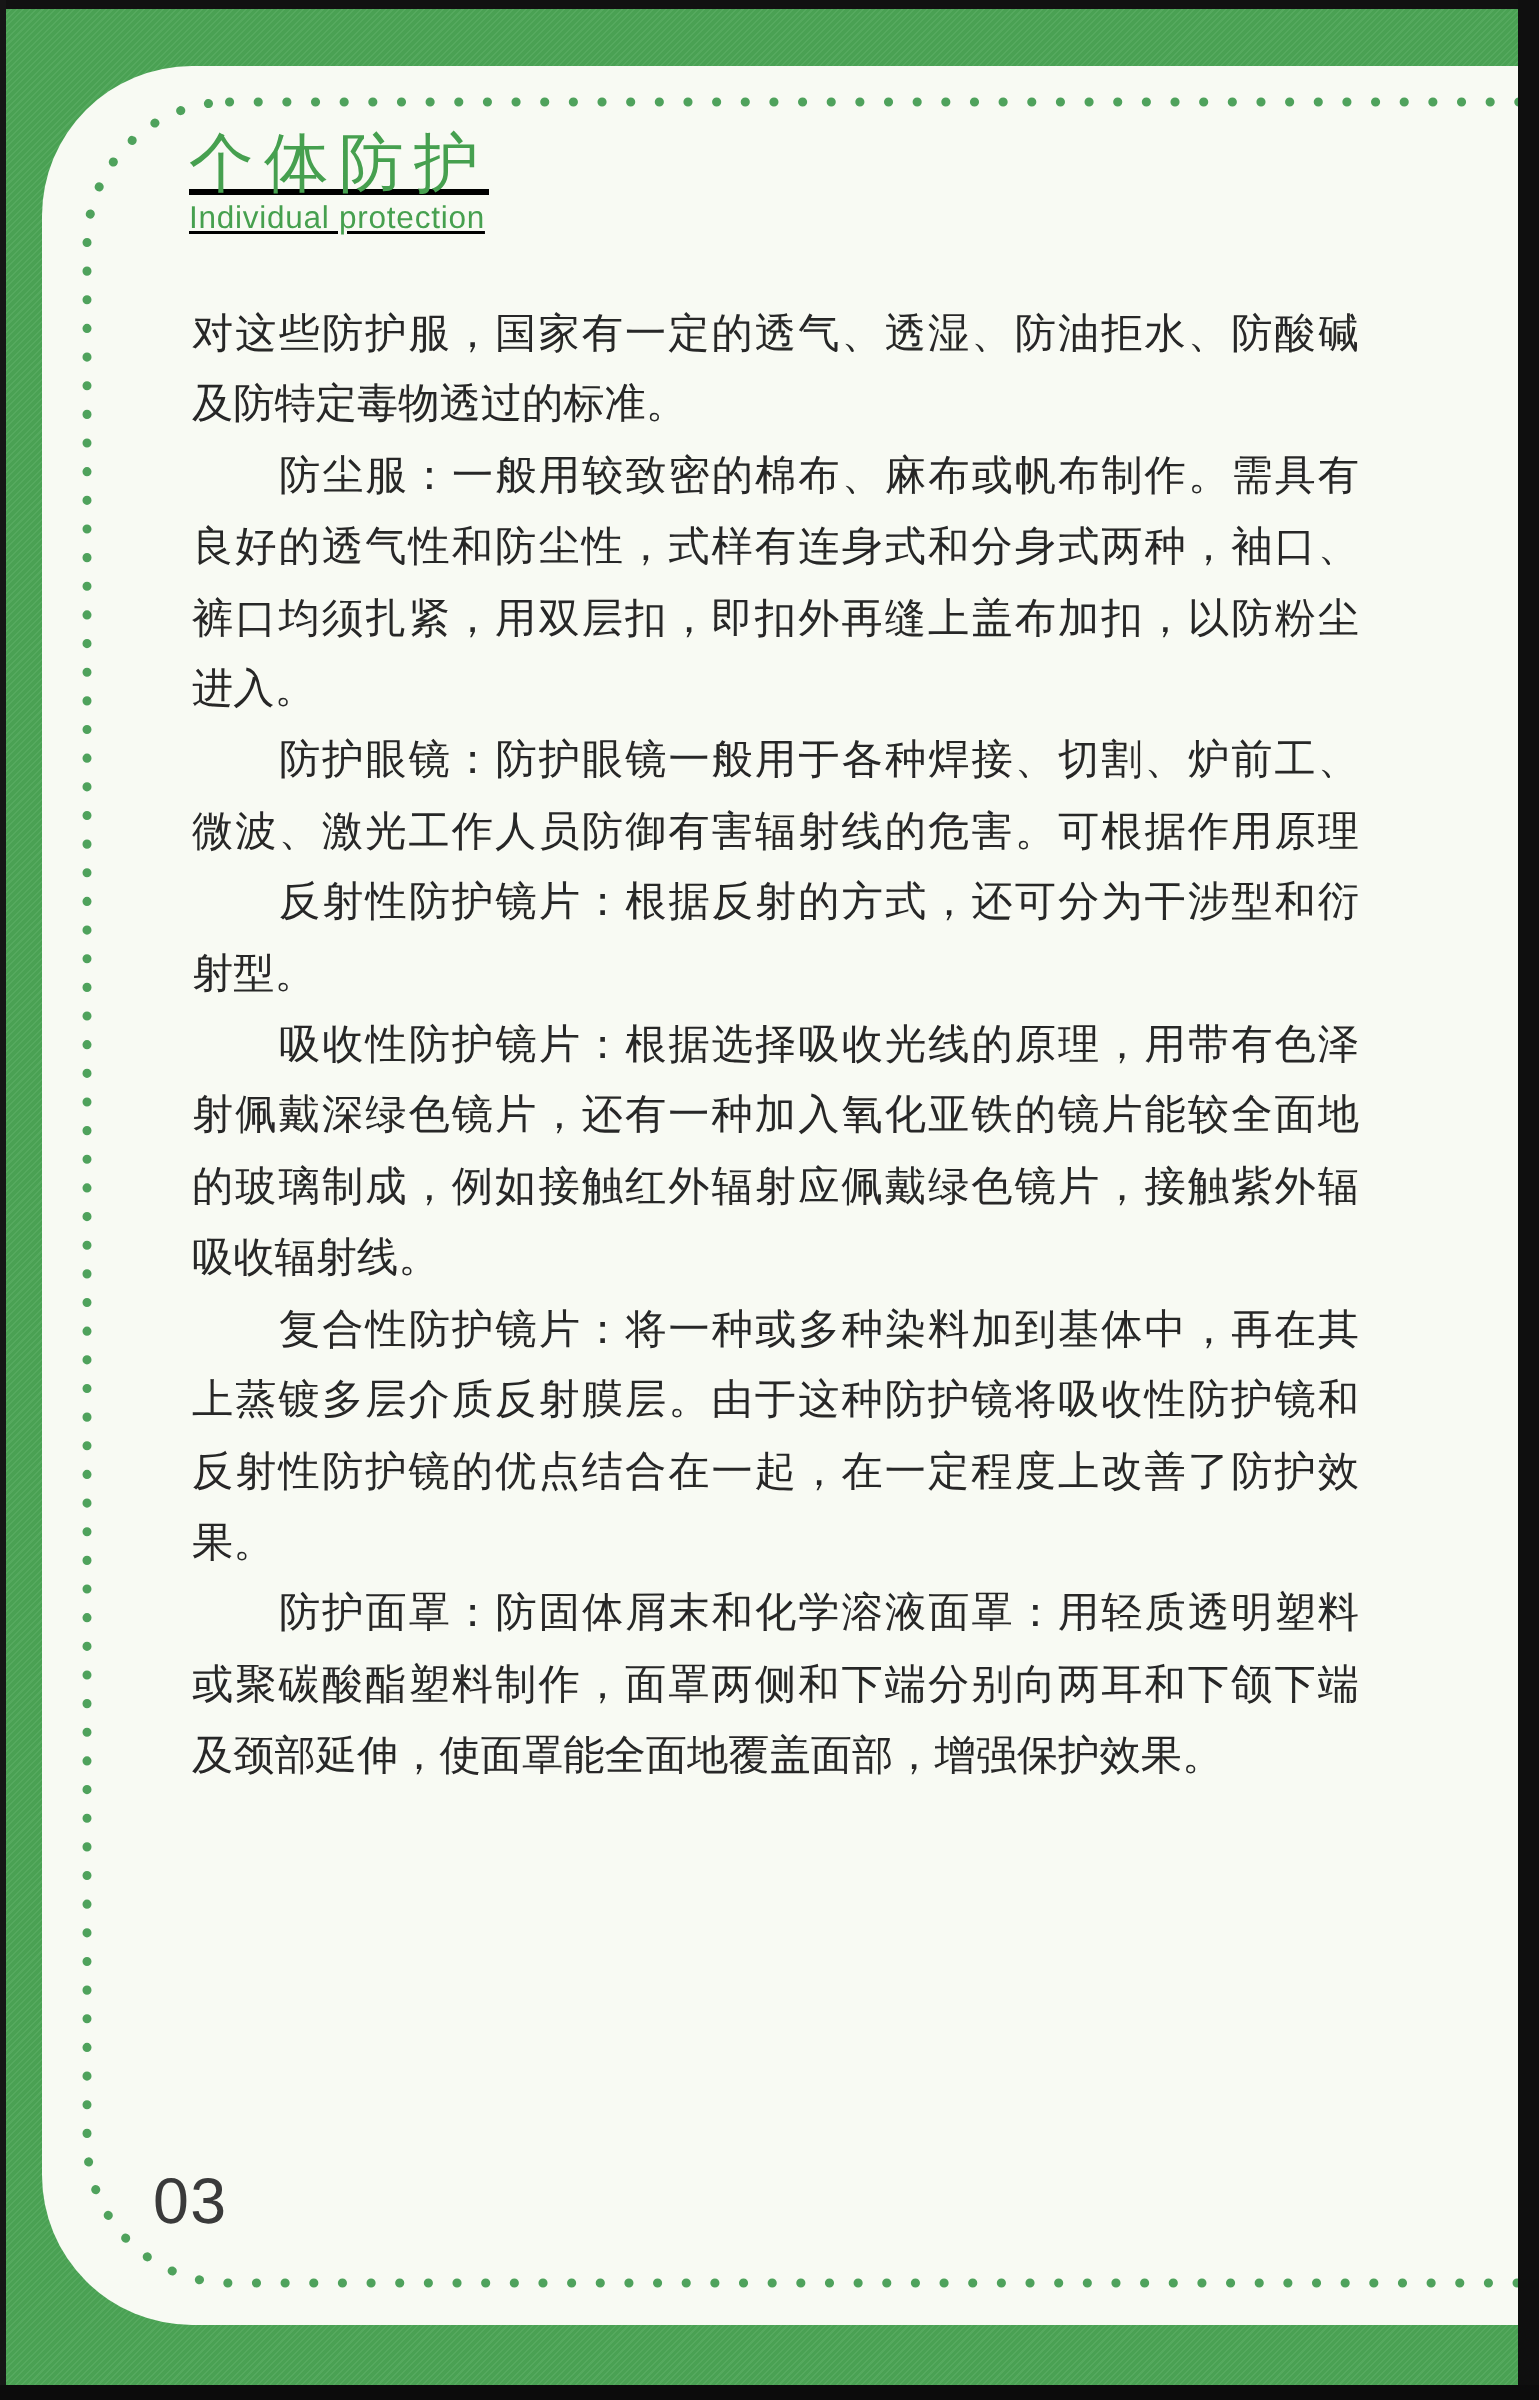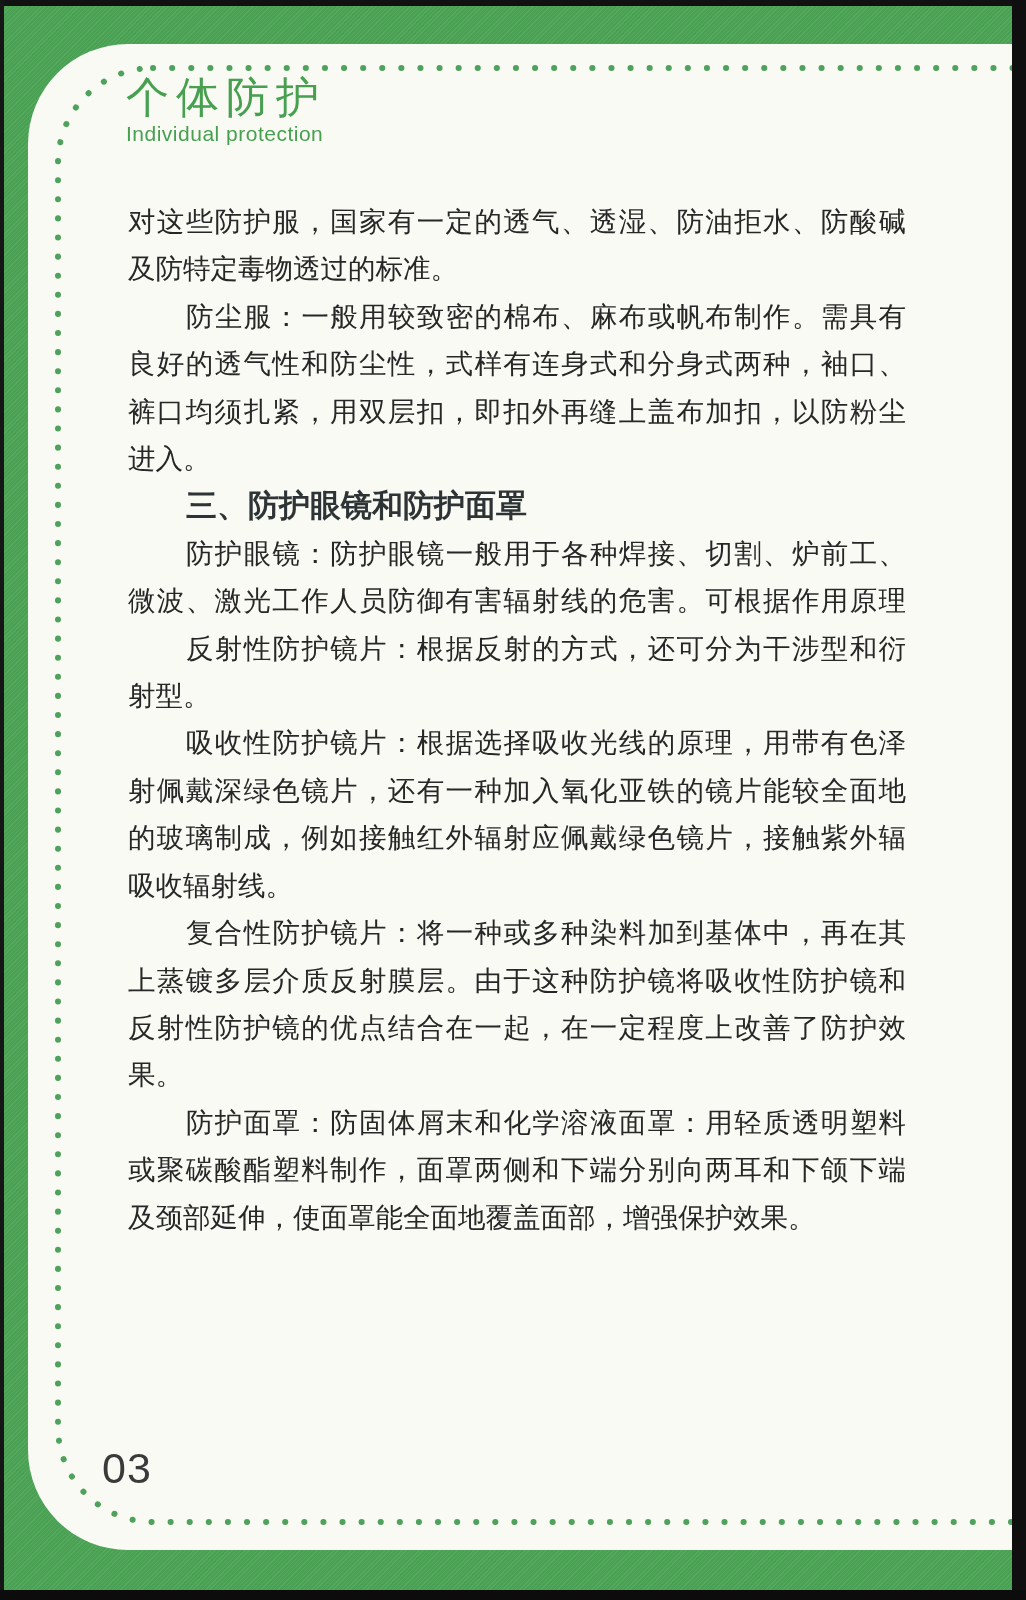--- a/index.html
+++ b/index.html
@@ -15,21 +15,21 @@
     background:var(--paper,#F8FAF3);
     border-radius:100px 0 0 100px;
   }
   .dots-svg{position:absolute;left:0;top:0;pointer-events:none;}
   .edge{position:absolute;background:#111;}
   .edge-top{left:0;top:0;width:1026px;height:6px;}
   .edge-left{left:0;top:0;width:4px;height:1600px;background:#161616;}
   .edge-right{left:1012px;top:0;width:14px;height:1600px;background:#0f0f0f;}
   .edge-bottom{left:0;top:1590px;width:1026px;height:10px;background:#0c0c0c;}
 
-  .header{position:absolute;left:126px;top:74px;}
+  .header{position:absolute;left:126px;top:86px;text-decoration:underline;}
   .title-cn{
     font-size:43px;line-height:1.1;letter-spacing:7px;font-weight:400;
     color:var(--title-green,#46A04F);
     font-family:"Liberation Serif","DejaVu Serif",serif;
   }
   .title-en{
     font-size:21px;letter-spacing:0.5px;margin-top:1px;
     color:var(--title-green,#46A04F);
     font-family:"Liberation Sans","DejaVu Sans",sans-serif;
   }
@@ -72,23 +72,20 @@
       <div class="para body">
         <div class="line">对这些防护服，国家有一定的透气、透湿、防油拒水、防酸碱</div>
         <div class="line last">及防特定毒物透过的标准。</div>
       </div>
       <div class="para body">
         <div class="line indent">防尘服：一般用较致密的棉布、麻布或帆布制作。需具有</div>
         <div class="line">良好的透气性和防尘性，式样有连身式和分身式两种，袖口、</div>
         <div class="line">裤口均须扎紧，用双层扣，即扣外再缝上盖布加扣，以防粉尘</div>
         <div class="line last">进入。</div>
       </div>
-      <div class="para heading">
-        <div class="line last indent">三、防护眼镜和防护面罩</div>
-      </div>
       <div class="para body">
         <div class="line indent">防护眼镜：防护眼镜一般用于各种焊接、切割、炉前工、</div>
         <div class="line">微波、激光工作人员防御有害辐射线的危害。可根据作用原理</div>
       </div>
       <div class="para body">
         <div class="line indent">反射性防护镜片：根据反射的方式，还可分为干涉型和衍</div>
         <div class="line last">射型。</div>
       </div>
       <div class="para body">
         <div class="line indent">吸收性防护镜片：根据选择吸收光线的原理，用带有色泽</div>

